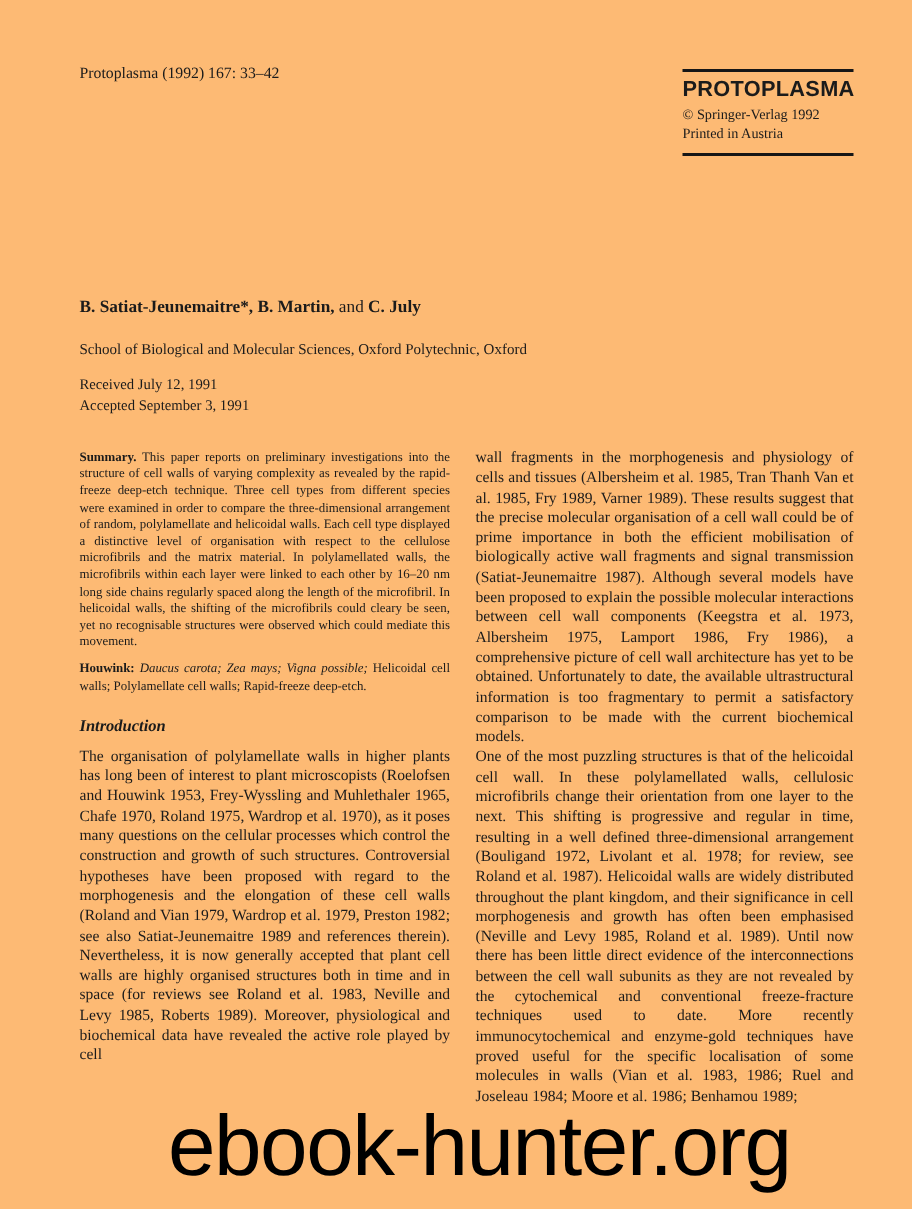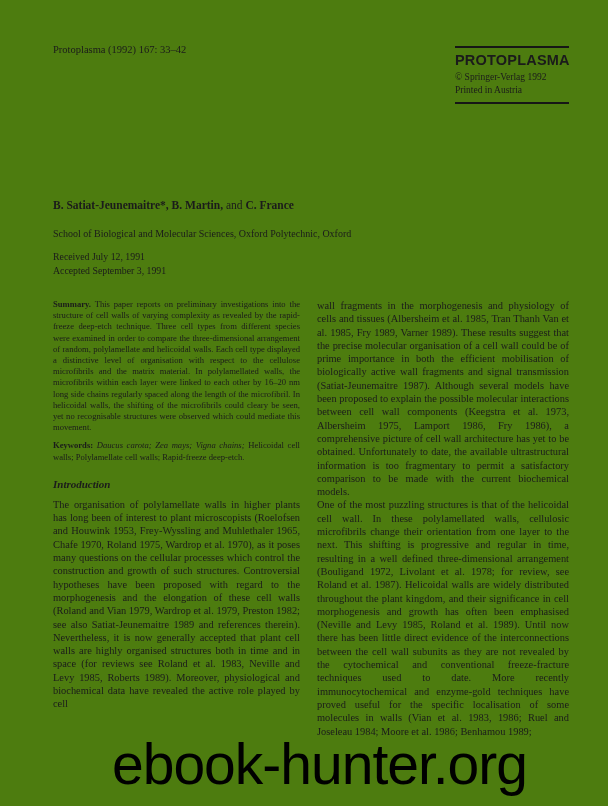--- a/index.html
+++ b/index.html
@@ -1,20 +1,20 @@
 <!DOCTYPE html>
 <html><head>
 <meta charset="utf-8">
 <style>
   html, body { margin: 0; padding: 0; background: #e8e8e8; }
   .page {
     position: relative;
     width: 608px;
     height: 806px;
-    background: #4d7c0f;
+    background: #fdba74;
     font-family: "Liberation Serif", serif;
     color: #1b1b1b;
     overflow: hidden;
   }
   .citation {
     position: absolute;
     left: 53px; top: 44px;
     font-size: 10.5px;
   }
   .logo-box {
@@ -113,34 +113,34 @@
 
   <div class="logo-box">
     <div class="logo-rule top"></div>
     <div class="logo-title">PROTOPLASMA</div>
     <div class="logo-meta">© Springer-Verlag 1992</div>
     <div class="logo-meta">Printed in Austria</div>
     <div class="logo-rule bottom"></div>
   </div>
 
 
-  <div class="authors"><b>B. Satiat-Jeunemaitre*, B. Martin,</b><span> and </span><b>C. France</b></div>
+  <div class="authors"><b>B. Satiat-Jeunemaitre*, B. Martin,</b><span> and </span><b>C. July</b></div>
 
   <div class="affiliation">School of Biological and Molecular Sciences, Oxford Polytechnic, Oxford</div>
 
   <div class="dates">
     <div>Received July 12, 1991</div>
     <div>Accepted September 3, 1991</div>
   </div>
 
   <div class="columns">
 
     <div class="col col-left">
       <p class="abstract"><b>Summary.</b><span> This paper reports on preliminary investigations into the structure of cell walls of varying complexity as revealed by the rapid-freeze deep-etch technique. Three cell types from different species were examined in order to compare the three-dimensional arrangement of random, polylamellate and helicoidal walls. Each cell type displayed a distinctive level of organisation with respect to the cellulose microfibrils and the matrix material. In polylamellated walls, the microfibrils within each layer were linked to each other by 16–20 nm long side chains regularly spaced along the length of the microfibril. In helicoidal walls, the shifting of the microfibrils could cleary be seen, yet no recognisable structures were observed which could mediate this movement.</span></p>
-      <p class="abstract keywords"><b>Keywords:</b><i> Daucus carota; Zea mays; Vigna chains;</i><span> Helicoidal cell walls; Polylamellate cell walls; Rapid-freeze deep-etch.</span></p>
+      <p class="abstract keywords"><b>Houwink:</b><i> Daucus carota; Zea mays; Vigna possible;</i><span> Helicoidal cell walls; Polylamellate cell walls; Rapid-freeze deep-etch.</span></p>
       <h2 class="section-heading">Introduction</h2>
       <p class="body-text">The organisation of polylamellate walls in higher plants has long been of interest to plant microscopists (Roelofsen and Houwink 1953, Frey-Wyssling and Muhlethaler 1965, Chafe 1970, Roland 1975, Wardrop et al. 1970), as it poses many questions on the cellular processes which control the construction and growth of such structures. Controversial hypotheses have been proposed with regard to the morphogenesis and the elongation of these cell walls (Roland and Vian 1979, Wardrop et al. 1979, Preston 1982; see also Satiat-Jeunemaitre 1989 and references therein). Nevertheless, it is now generally accepted that plant cell walls are highly organised structures both in time and in space (for reviews see Roland et al. 1983, Neville and Levy 1985, Roberts 1989). Moreover, physiological and biochemical data have revealed the active role played by cell</p>
     </div>
 
     <div class="col col-right">
       <p class="body-text">wall fragments in the morphogenesis and physiology of cells and tissues (Albersheim et al. 1985, Tran Thanh Van et al. 1985, Fry 1989, Varner 1989). These results suggest that the precise molecular organisation of a cell wall could be of prime importance in both the efficient mobilisation of biologically active wall fragments and signal transmission (Satiat-Jeunemaitre 1987). Although several models have been proposed to explain the possible molecular interactions between cell wall components (Keegstra et al. 1973, Albersheim 1975, Lamport 1986, Fry 1986), a comprehensive picture of cell wall architecture has yet to be obtained. Unfortunately to date, the available ultrastructural information is too fragmentary to permit a satisfactory comparison to be made with the current biochemical models.</p>
       <p class="body-text">One of the most puzzling structures is that of the helicoidal cell wall. In these polylamellated walls, cellulosic microfibrils change their orientation from one layer to the next. This shifting is progressive and regular in time, resulting in a well defined three-dimensional arrangement (Bouligand 1972, Livolant et al. 1978; for review, see Roland et al. 1987). Helicoidal walls are widely distributed throughout the plant kingdom, and their significance in cell morphogenesis and growth has often been emphasised (Neville and Levy 1985, Roland et al. 1989). Until now there has been little direct evidence of the interconnections between the cell wall subunits as they are not revealed by the cytochemical and conventional freeze-fracture techniques used to date. More recently immunocytochemical and enzyme-gold techniques have proved useful for the specific localisation of some molecules in walls (Vian et al. 1983, 1986; Ruel and Joseleau 1984; Moore et al. 1986; Benhamou 1989;</p>
     </div>
 
   </div>

